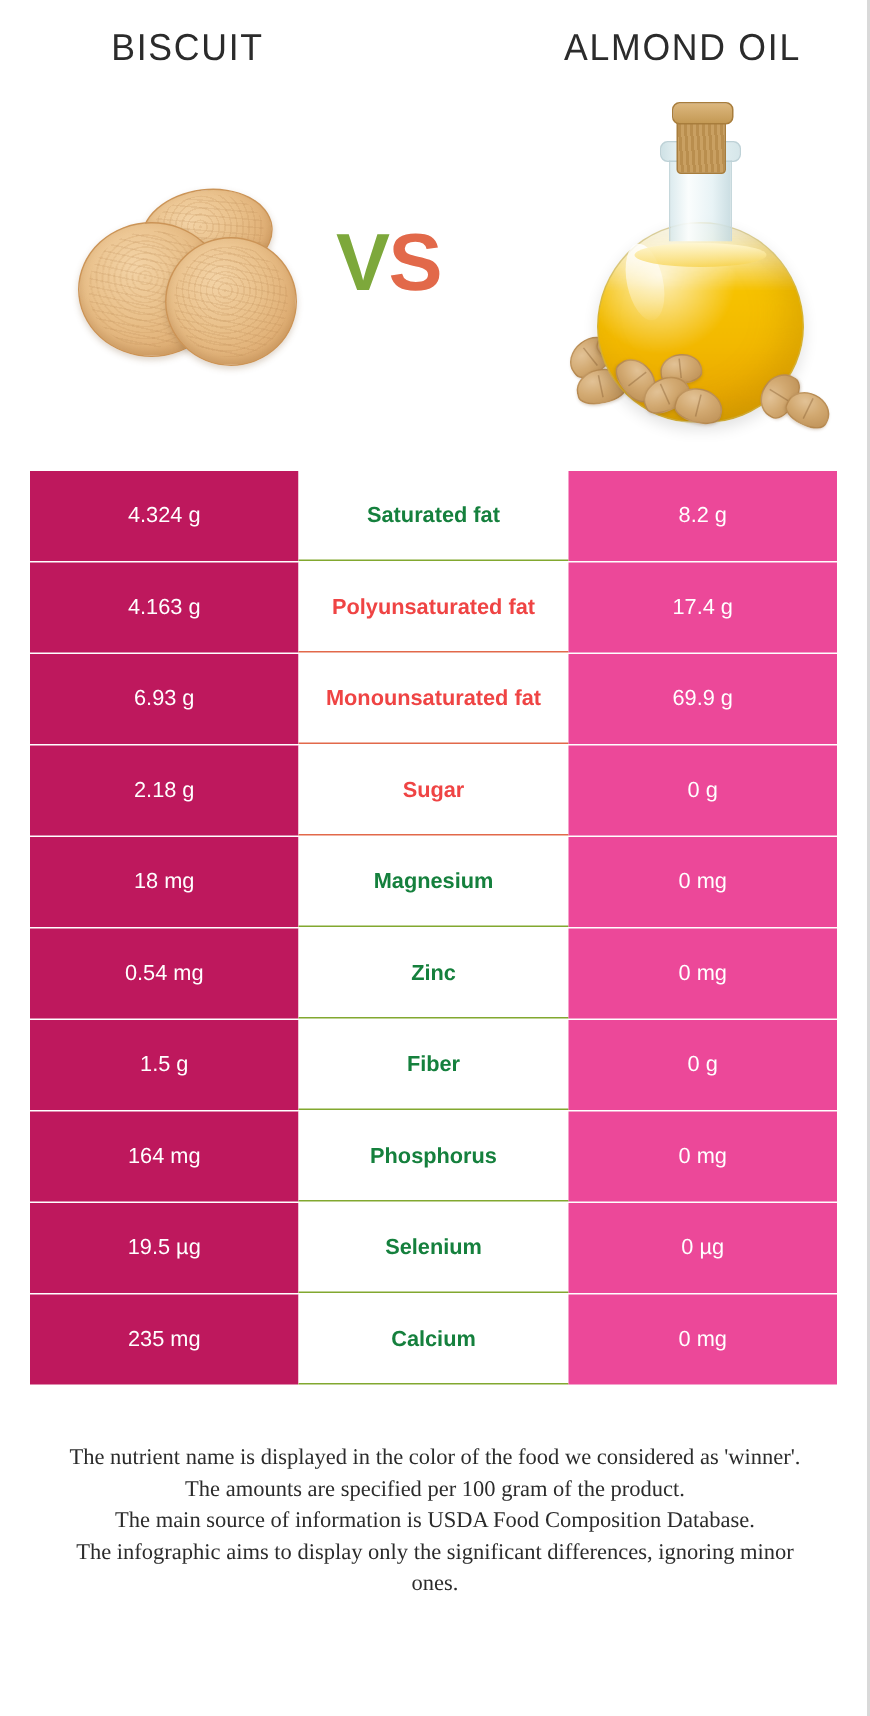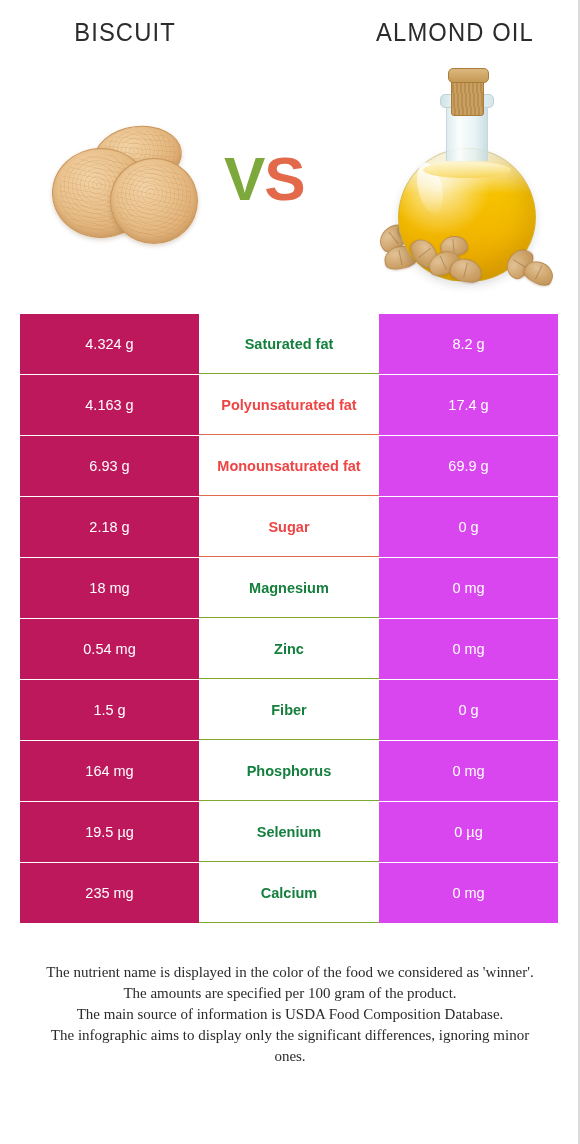--- a/index.html
+++ b/index.html
@@ -50,21 +50,21 @@
     border-radius:50%;
     background:
       repeating-radial-gradient(circle at 45% 40%, rgba(190,140,85,0.22) 0 1px, rgba(0,0,0,0) 1px 4px),
       repeating-linear-gradient(12deg, rgba(178,128,76,0.18) 0 1px, rgba(0,0,0,0) 1px 5px);
     opacity:.85;
   }
 
   
   .vs{
     position:absolute;left:224px;top:86px;
-    font-size:62px;font-weight:700;letter-spacing:-1px;
+    font-size:54px;font-weight:700;letter-spacing:-1px;
     font-family:"Liberation Sans", sans-serif;
     line-height:1;
   }
   .vs .v{color:#7da83b;}
   .vs .s{color:#e2694a;}
 
   
   .oil{position:absolute;left:376px;top:14px;width:180px;height:215px;}
   .bottle-neck{
     position:absolute;left:70px;top:22px;width:40px;height:62px;
@@ -135,21 +135,21 @@
   .cell{
     display:flex;align-items:center;justify-content:center;
     font-size:14.5px;
     box-sizing:border-box;
   }
   .cell-left{width:179px;background:#be185d;color:#ffffff;}
   .cell-mid{
     width:180px;background:#ffffff;font-weight:bold;
     border-bottom:1px solid transparent;
   }
-  .cell-right{width:179px;background:#d946ef;color:#ffffff;}
+  .cell-right{width:179px;background:#ec4899;color:#ffffff;}
   .mid-green{color:#15803d;border-bottom-color:#82a82f;}
   .mid-orange{color:#ef4444;border-bottom-color:#e2694a;}
 
   
   .footer{
     position:absolute;left:36px;top:962px;width:508px;
     text-align:center;
     font-size:15px;
     line-height:21px;
     color:#2b2b2b;

